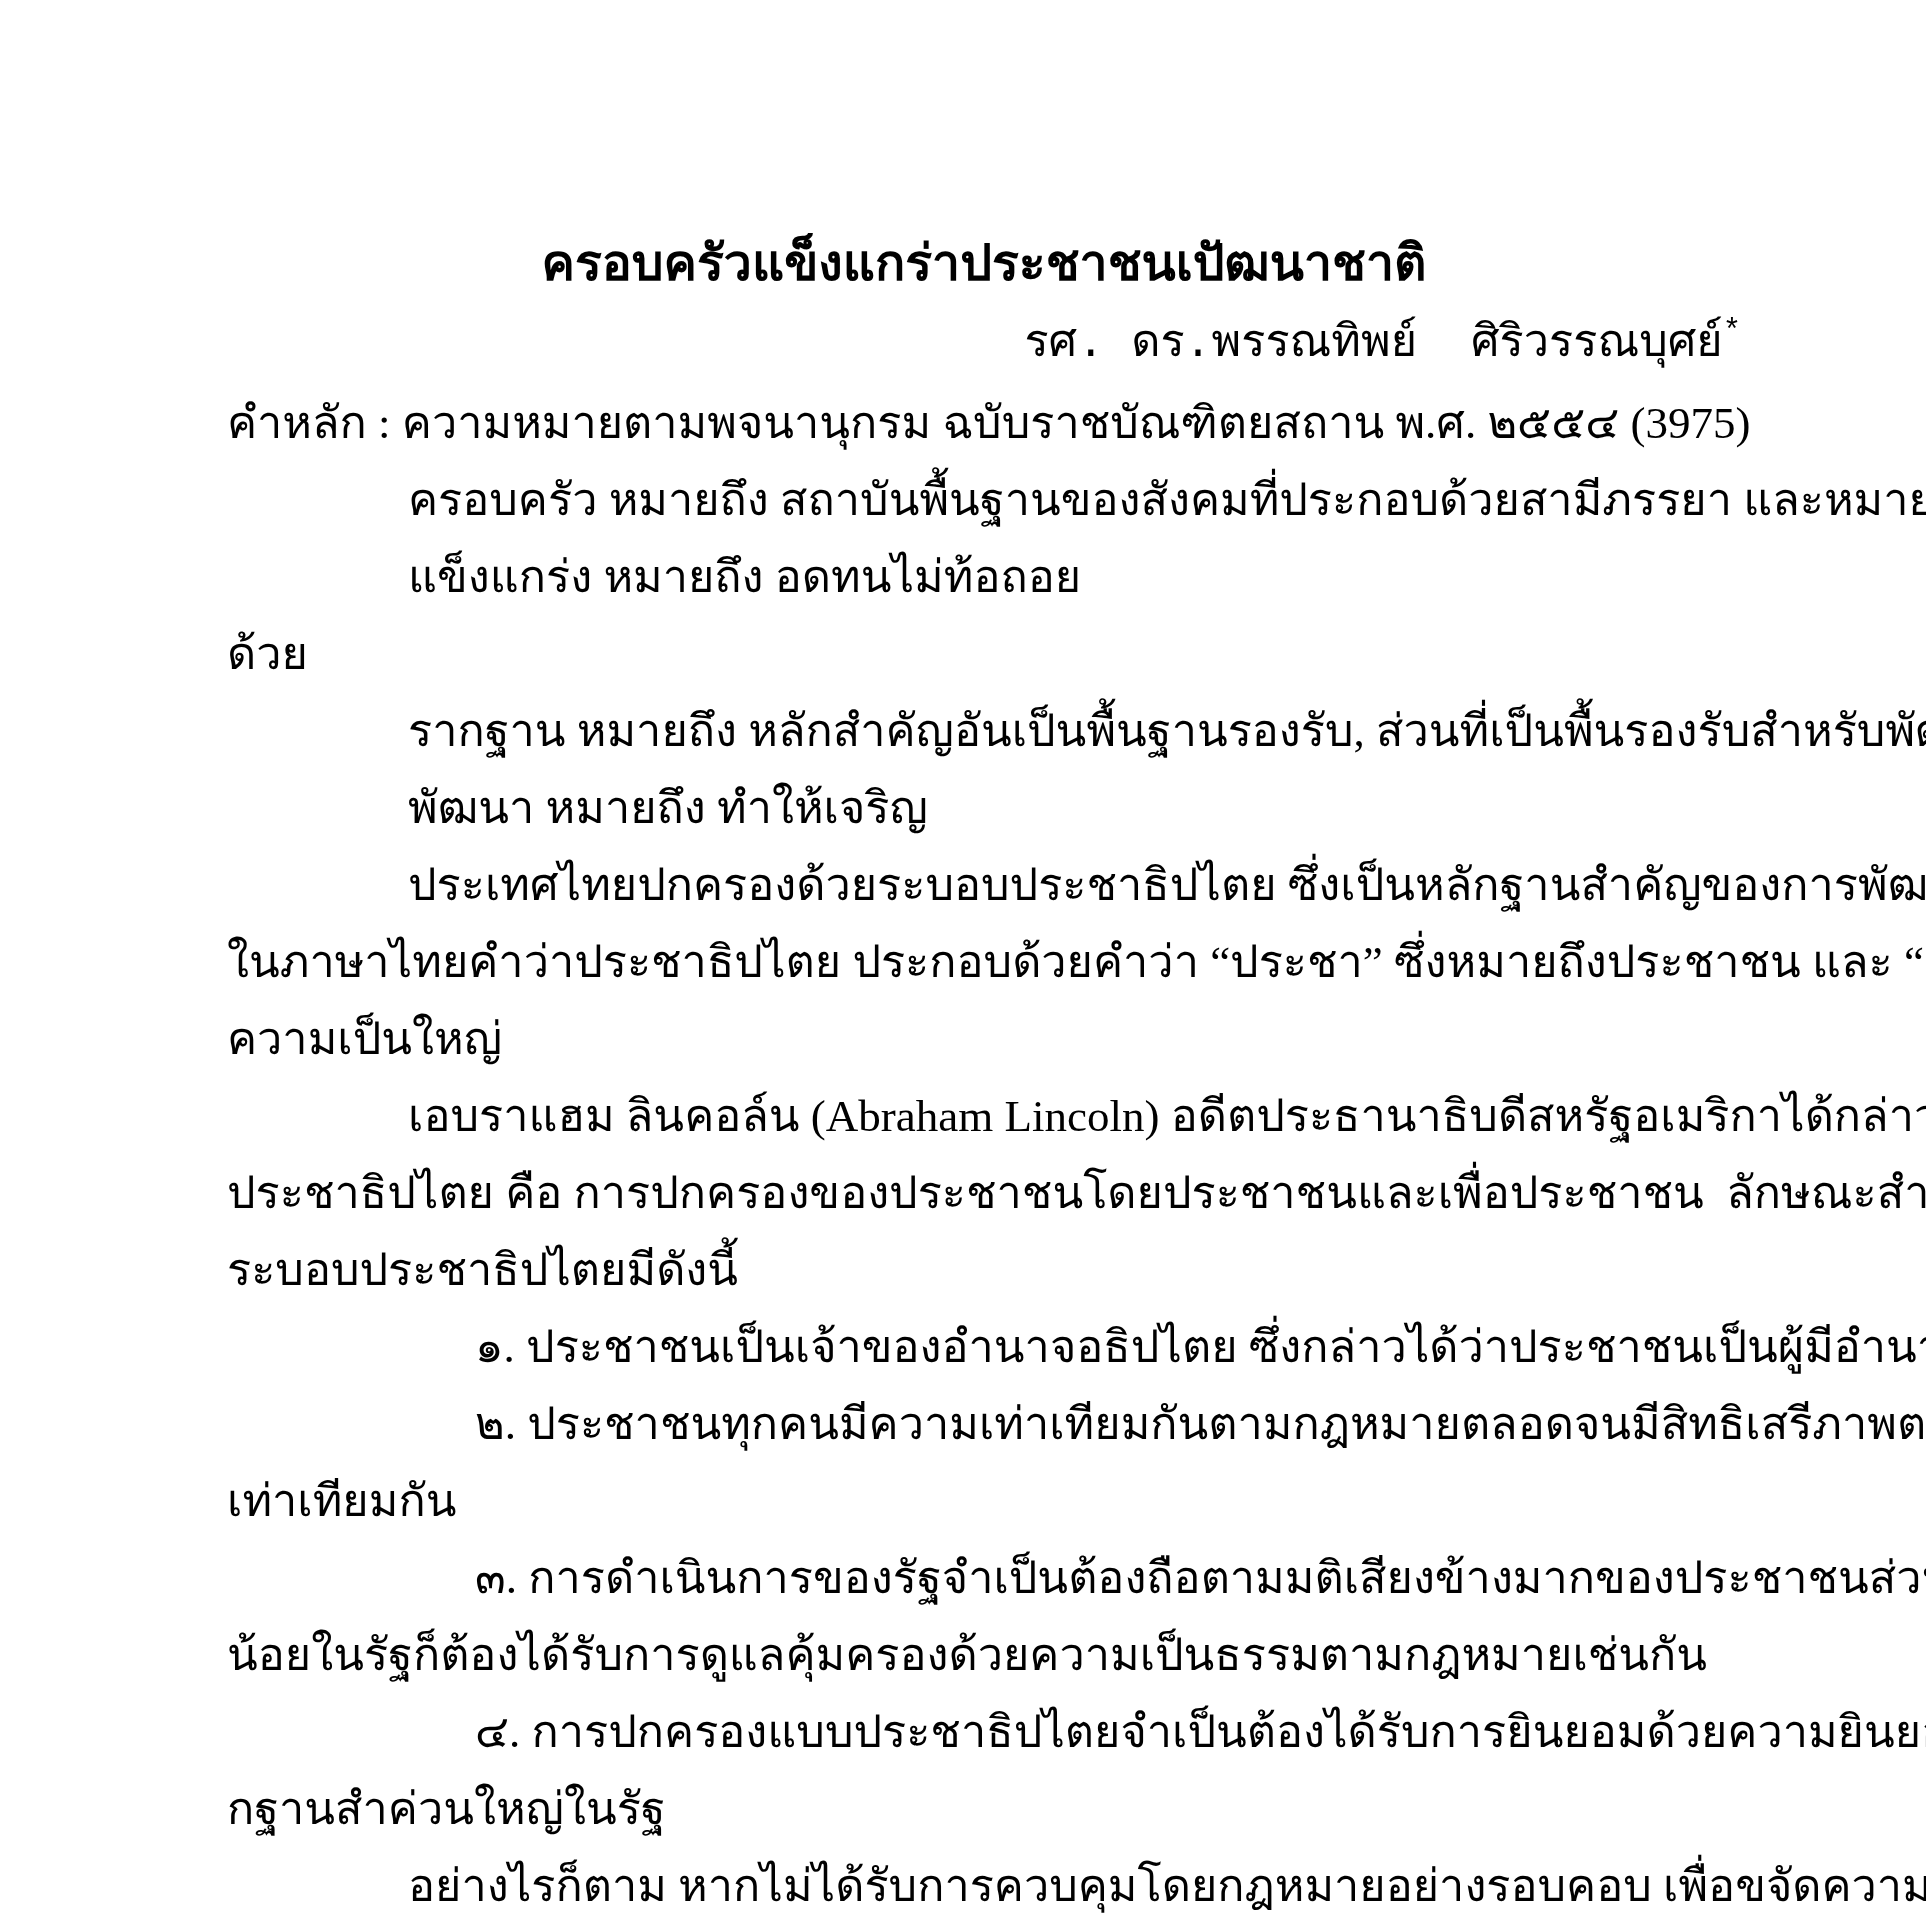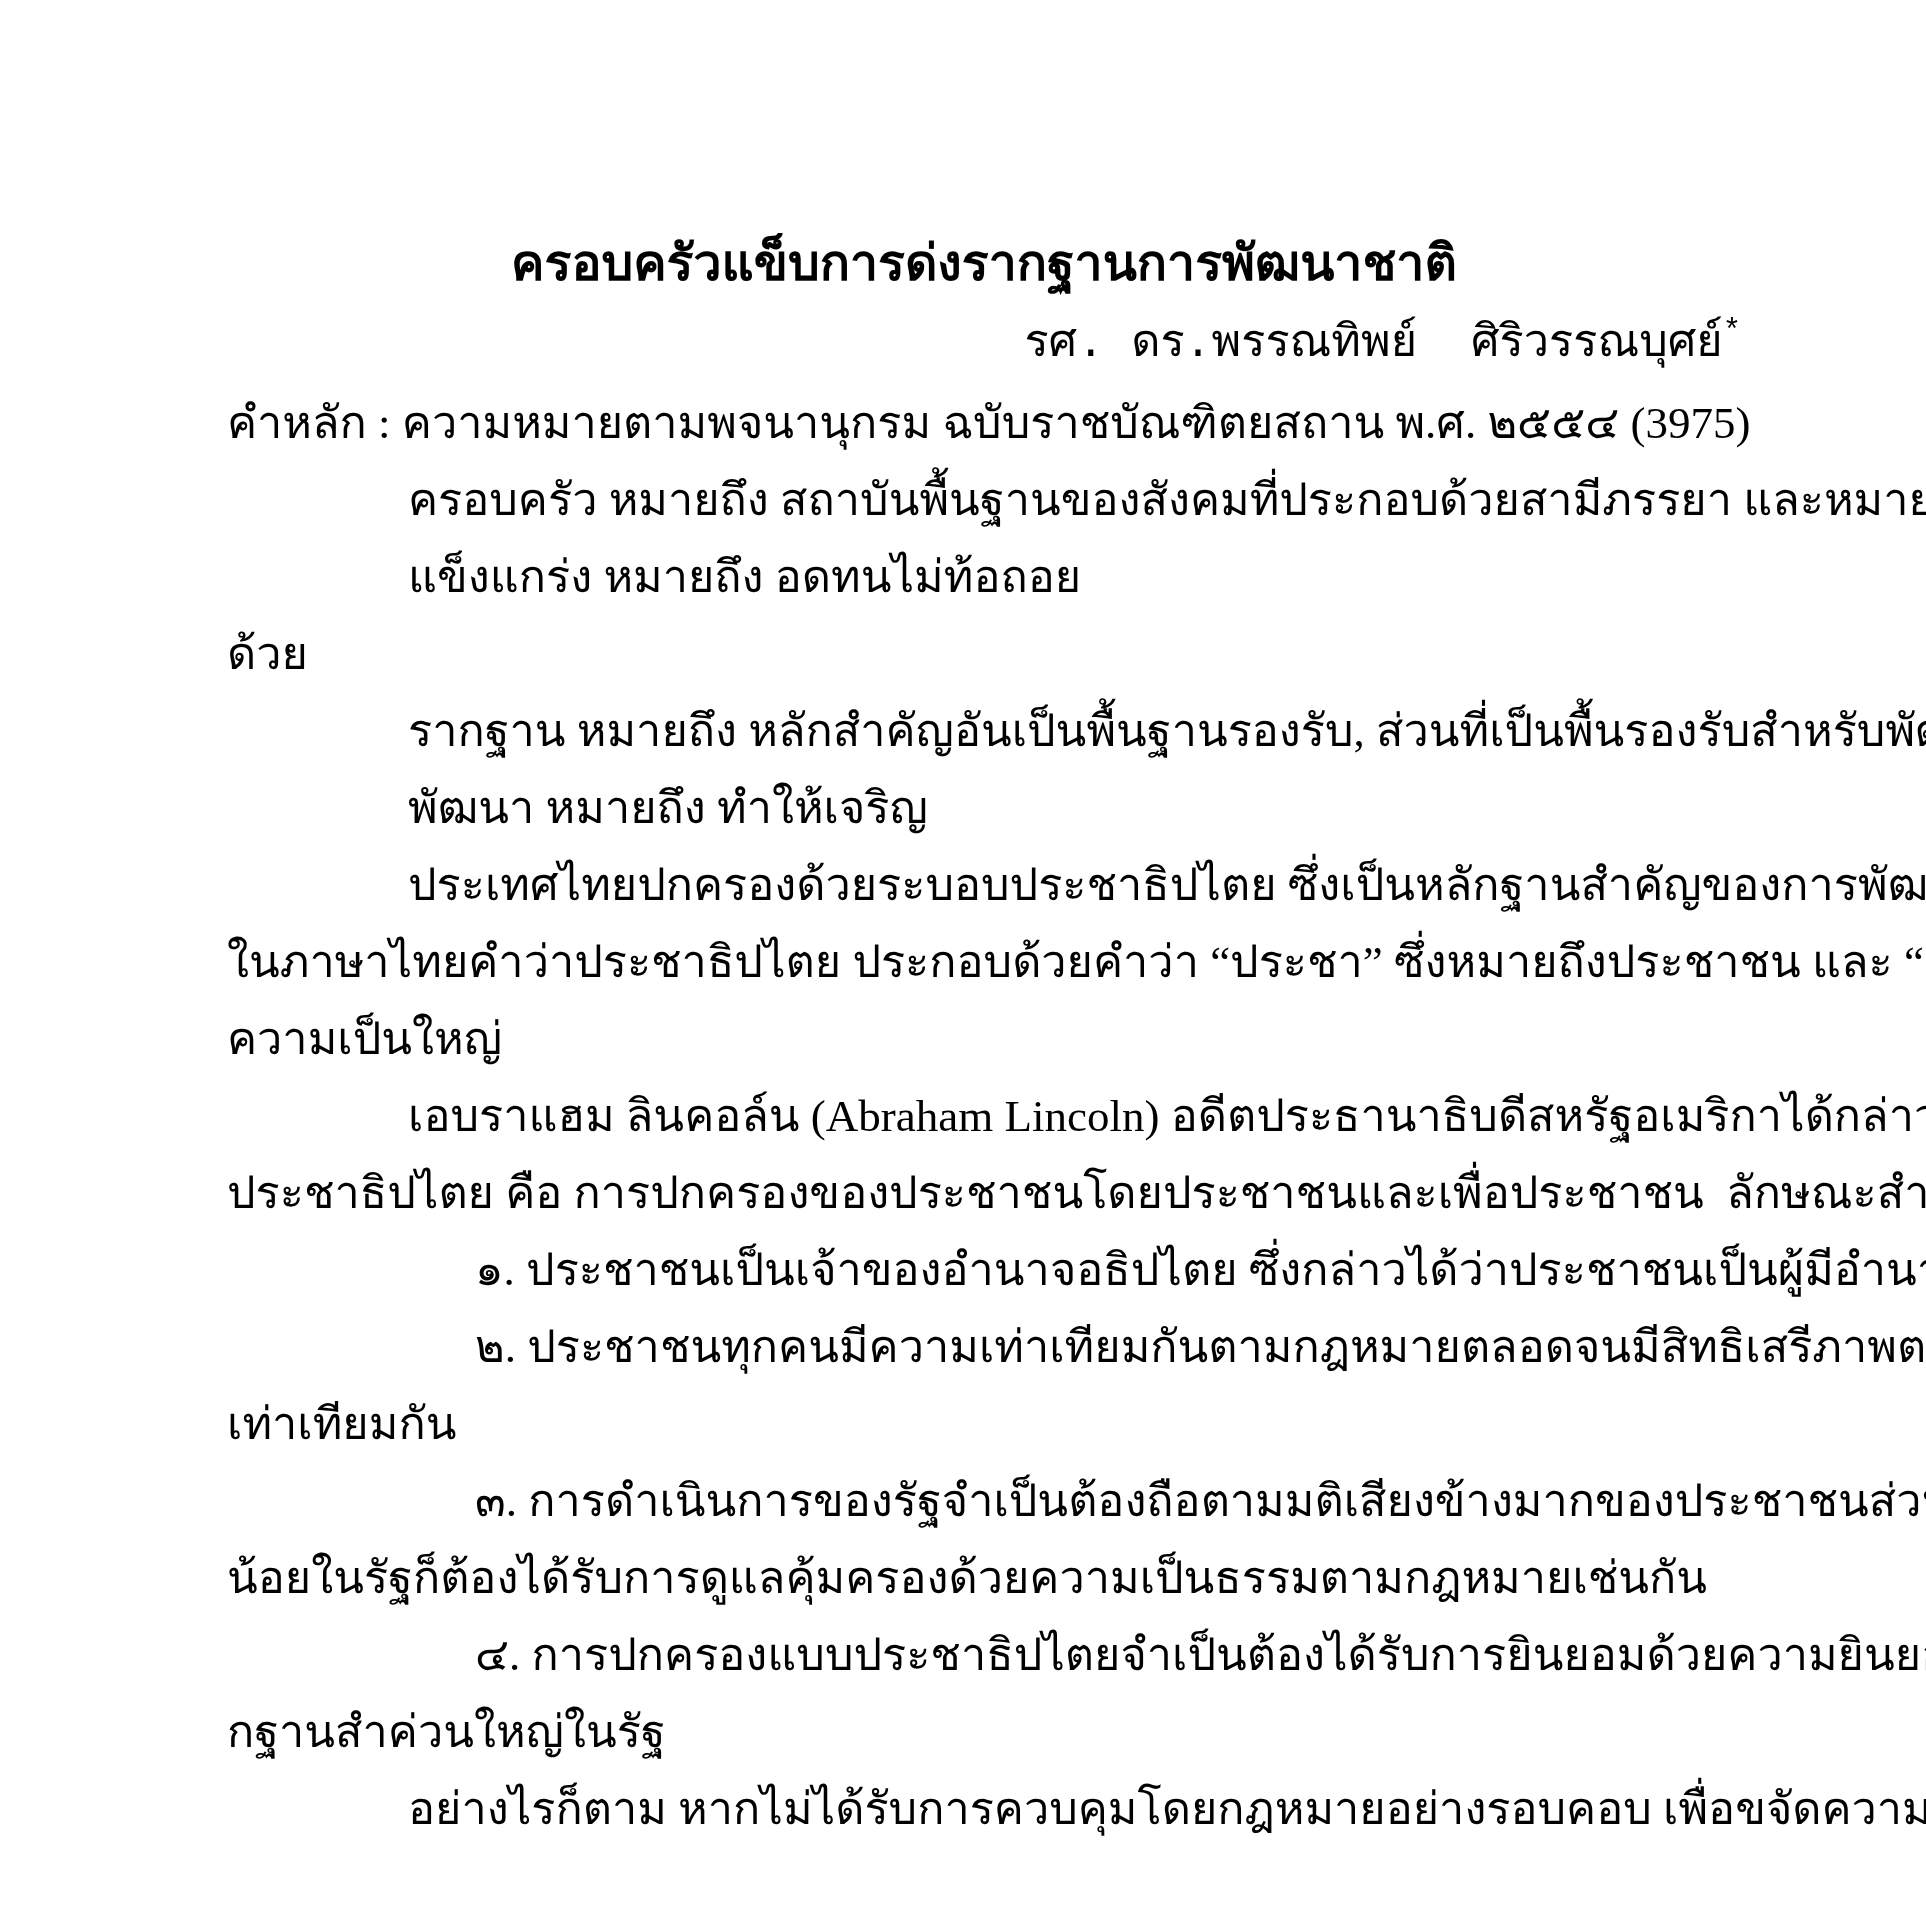--- a/index.html
+++ b/index.html
@@ -49,36 +49,37 @@
     vertical-align: super;
     line-height: 0;
   }
 </style>
 </head>
 <body>
 
 <div class="page">
   <div class="content">
 
-    <div class="title-line">ครอบครัวแข็บการด่งรากฐานการพัฒนาชาติ</div>
+    <div class="title-line">ครอบครัวแข็งแกร่าประชาชนเปัฒนาชาติ</div>
 
     <div class="author-line"><span>รศ. ดร.พรรณทิพย์  ศิริวรรณบุศย์</span><sup>*</sup></div>
 
     <div class="line">คำหลัก : ความหมายตามพจนานุกรม ฉบับราชบัณฑิตยสถาน พ.ศ. ๒๕๕๔ (3975)</div>
 
     <div class="line indent">ครอบครัว หมายถึง สถาบันพื้นฐานของสังคมที่ประกอบด้วยสามีภรรยา และหมายความรวมถึงลูก</div>
     <div class="line indent">แข็งแกร่ง หมายถึง อดทนไม่ท้อถอย</div>
     <div class="line">ด้วย</div>
     <div class="line indent">รากฐาน หมายถึง หลักสำคัญอันเป็นพื้นฐานรองรับ, ส่วนที่เป็นพื้นรองรับสำหรับพัฒนาต่อไป</div>
     <div class="line indent">พัฒนา หมายถึง ทำให้เจริญ</div>
     <div class="line indent">ประเทศไทยปกครองด้วยระบอบประชาธิปไตย ซึ่งเป็นหลักฐานสำคัญของการพัฒนาชาติ</div>
     <div class="line">ในภาษาไทยคำว่าประชาธิปไตย ประกอบด้วยคำว่า “ประชา” ซึ่งหมายถึงประชาชน และ “อธิปไตย” ซึ่งหมายถึง</div>
     <div class="line">ความเป็นใหญ่</div>
     <div class="line indent">เอบราแฮม ลินคอล์น (Abraham Lincoln) อดีตประธานาธิบดีสหรัฐอเมริกาได้กล่าวว่า</div>
     <div class="line">ประชาธิปไตย คือ การปกครองของประชาชนโดยประชาชนและเพื่อประชาชน  ลักษณะสำคัญของการปกครอง</div>
+    <div class="line">ระบอบประชาธิปไตยมีดังนี้</div>
     <div class="line indent2">๑. ประชาชนเป็นเจ้าของอำนาจอธิปไตย ซึ่งกล่าวได้ว่าประชาชนเป็นผู้มีอำนาจสูงสุดในประเทศ</div>
     <div class="line indent2">๒. ประชาชนทุกคนมีความเท่าเทียมกันตามกฎหมายตลอดจนมีสิทธิเสรีภาพตามกฎหมายอย่าง</div>
     <div class="line">เท่าเทียมกัน</div>
     <div class="line indent2">๓. การดำเนินการของรัฐจำเป็นต้องถือตามมติเสียงข้างมากของประชาชนส่วนใหญ่ แต่เสียงข้าง</div>
     <div class="line">น้อยในรัฐก็ต้องได้รับการดูแลคุ้มครองด้วยความเป็นธรรมตามกฎหมายเช่นกัน</div>
     <div class="line indent2">๔. การปกครองแบบประชาธิปไตยจำเป็นต้องได้รับการยินยอมด้วยความยินยอมพร้อมใจจาก</div>
     <div class="line">กฐานสำค่วนใหญ่ในรัฐ</div>
     <div class="line indent">อย่างไรก็ตาม หากไม่ได้รับการควบคุมโดยกฎหมายอย่างรอบคอบ เพื่อขจัดความไม่เท่าเทียมและ</div>
 
   </div>

